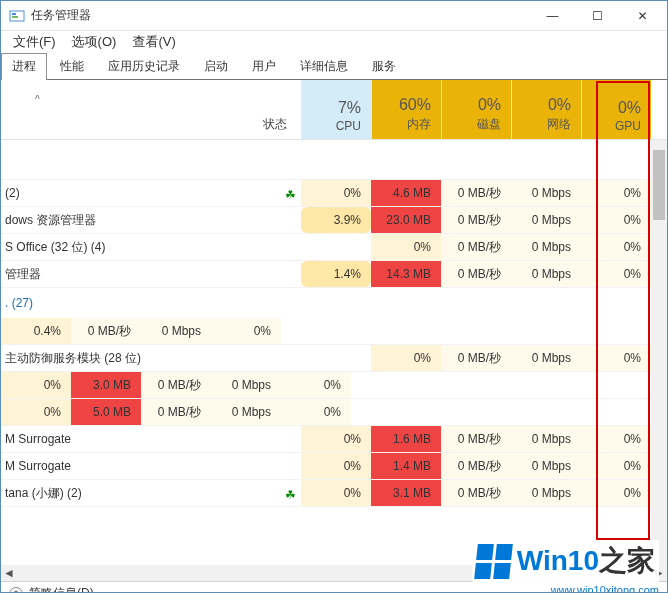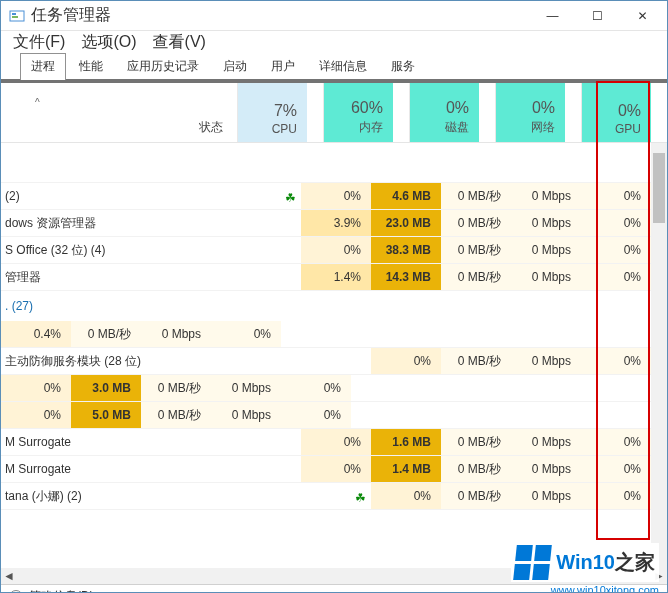--- a/index.html
+++ b/index.html
@@ -1,75 +1,75 @@
 <!DOCTYPE html>
 <html><head>
 <meta charset="utf-8">
 <style>
   * { box-sizing: border-box; margin: 0; padding: 0; }
   body { font-family: "Microsoft YaHei", "Segoe UI", sans-serif; font-size: 12px; color: #333; background: #fff; width: 668px; height: 593px; overflow: hidden; position: relative; border: 1px solid #5a8eb8; }
   
   
   .titlebar { height: 30px; display: flex; align-items: center; padding: 0 2px 0 8px; border-bottom: 1px solid #e5e5e5; }
   .titlebar .icon { width: 16px; height: 16px; margin-right: 6px; }
-  .titlebar .title { flex: 1; font-size: 16px; color: #333; }
+  .titlebar .title { flex: 1; font-size: 12px; color: #333; }
   .winbtn { width: 45px; height: 28px; display: flex; align-items: center; justify-content: center; color: #333; }
   
   
   .menubar { height: 22px; display: flex; align-items: center; padding: 0 4px; }
-  .menubar .menuitem { padding: 2px 8px; font-size: 16px; }
-  
-  
-  .tabbar { display: flex; border-bottom: 4px solid #737373; padding-left: 19px; background: #fff; }
+  .menubar .menuitem { padding: 2px 8px; font-size: 13px; }
+  
+  
+  .tabbar { display: flex; border-bottom: 1px solid #737373; padding-left: 0; background: #fff; }
   .tab { padding: 4px 10px 5px; font-size: 12px; border: 1px solid transparent; border-bottom: none; margin-bottom: -1px; margin-right: 2px; }
   .tab.active { border-color: #919191; background: #fff; position: relative; }
   
   
   .headrow { height: 60px; display: flex; border-bottom: 1px solid #e5e5e5; position: relative; }
   .headrow .namecol { flex: 1; position: relative; }
   .headrow .namecol .sort { position: absolute; left: 34px; top: 14px; font-size: 10px; color: #666; }
   .headrow .namecol .status { position: absolute; right: 14px; bottom: 6px; font-size: 12px; color: #444; }
   .headcell { width: 70px; text-align: right; padding: 6px 10px 6px 4px; border-left: 1px solid #e8e8e8; display:flex; flex-direction:column; justify-content:flex-end; }
   .headcell .pct { font-size: 16px; color: #555; margin-bottom: 2px; }
   .headcell .lbl { font-size: 12px; color: #555; }
   .headcell.cpu { background: #d4ecf8; }
-  .headcell.mem, .headcell.disk, .headcell.net, .headcell.gpu { background: #5eead4; margin-left: 16px; }
+  .headcell.mem, .headcell.disk, .headcell.net, .headcell.gpu { background: #eab308; }
 
   
   .gpu-outline { position:absolute; top:80px; left:595px; width:54px; height:459px; border:2px solid #d60000; pointer-events:none; z-index:3; }
   
   
   .procwrap { position: relative; height: calc(593px - 30px - 22px - 28px - 60px - 4px - 24px); overflow: hidden; }
   .prow { display: flex; height: 27px; align-items: stretch; border-bottom: 1px solid #f2f2f2; }
   .pname { flex: 1; display: flex; align-items: center; padding-left: 4px; white-space: nowrap; overflow: hidden; position:relative; }
   .leaf { width:10px; height:10px; color:#0a8a0a; font-size:12px; position:absolute; right:6px; }
   .pcell { width: 70px; text-align: right; padding-right: 10px; display:flex; align-items:center; justify-content:flex-end; font-size: 12px; }
   .pcell.cpu { background: #fff3d6; }
-  .pcell.mem { background: #eab308; font-weight: bold; }
+  .pcell.mem { background: #ef4444; }
   .pcell.disk,.pcell.net,.pcell.gpu { background: #fffaeb; }
-  .pcell.cpuhi { background: #ffe7a7; color:#333; }
+  .pcell.cpuhi { background: #ffe7a7; color:#333;border-radius:6px; }
   .group { color: #1a6fb0; padding-left: 4px; height:30px; display:flex; align-items:center; }
   .emptyrow { height:40px; border-bottom:1px solid #f2f2f2; display:flex; }
   .emptyrow .pcell { background:transparent; }
 
   
   .vscroll { position:absolute; right:0; top:0; width:16px; height:100%; background:#f1f1f1; }
   .vscroll .thumb { position:absolute; left:2px; width:12px; background:#c1c1c1; }
   .hscroll { height:16px; background:#f1f1f1; display:flex; }
   .hscroll .arrow { width:16px; display:flex; align-items:center; justify-content:center; color:#555; }
   
   
   .statusbar { height:24px; border-top:1px solid #d0d0d0; display:flex; align-items:center; padding-left:8px; }
   .statusbar .chev { width:14px;height:14px;border:1px solid #888;border-radius:50%;display:flex;align-items:center;justify-content:center;font-size:9px;margin-right:6px; }
   
   
   .watermark { position:absolute; right:8px; bottom:10px; display:flex; align-items:center; z-index:5; background:rgba(255,255,255,0.95); padding:2px 4px; }
   .watermark .logo { display:grid; grid-template-columns:16px 16px; grid-template-rows:16px 16px; gap:3px; margin-right:6px; transform:skewX(-6deg); }
   .watermark .logo div { background:#0078d7; }
-  .watermark .text1 { font-size:20px; font-weight:bold; }
+  .watermark .text1 { font-size:28px; font-weight:bold; }
   .watermark .blue { color:#0078d7; }
   .watermark .url { position:absolute; right:0; bottom:-14px; font-size:11px; color:#0078d7; }
 </style>
 </head>
 <body>
 
 <div class="titlebar">
   <span class="icon">
     <svg width="16" height="16" viewBox="0 0 16 16">
         <rect x="1" y="3" width="14" height="10" fill="none" stroke="#4a90d6" stroke-width="1"></rect>
@@ -160,21 +160,20 @@
         <div class="pcell cpu cpuhi">3.9%</div>
         <div class="pcell mem">23.0 MB</div>
         <div class="pcell disk">0 MB/秒</div>
         <div class="pcell net">0 Mbps</div>
         <div class="pcell gpu">0%</div>
         <div style="width:16px"></div>
       </div>
       <div class="prow">
         <div class="pname">S Office (32 位) (4)</div>
         <div class="pcell cpu">0%</div>
-        <div class="pcell mem">38.3 MB</div>
         <div class="pcell disk">0 MB/秒</div>
         <div class="pcell net">0 Mbps</div>
         <div class="pcell gpu">0%</div>
         <div style="width:16px"></div>
       </div>
       <div class="prow">
         <div class="pname">管理器</div>
         <div class="pcell cpu cpuhi">1.4%</div>
         <div class="pcell mem">14.3 MB</div>
         <div class="pcell disk">0 MB/秒</div>
@@ -232,20 +231,21 @@
         <div class="pcell cpu">0%</div>
         <div class="pcell mem">1.4 MB</div>
         <div class="pcell disk">0 MB/秒</div>
         <div class="pcell net">0 Mbps</div>
         <div class="pcell gpu">0%</div>
         <div style="width:16px"></div>
       </div>
       <div class="prow">
         <div class="pname">tana (小娜) (2)<span class="leaf">☘</span></div>
         <div class="pcell cpu">0%</div>
+        <div class="pcell mem">3.1 MB</div>
         <div class="pcell disk">0 MB/秒</div>
         <div class="pcell net">0 Mbps</div>
         <div class="pcell gpu">0%</div>
         <div style="width:16px"></div>
       </div>
     </div>
   <div class="vscroll">
     <div class="thumb" style="top:10px;height:70px"></div>
   </div>
 </div>

